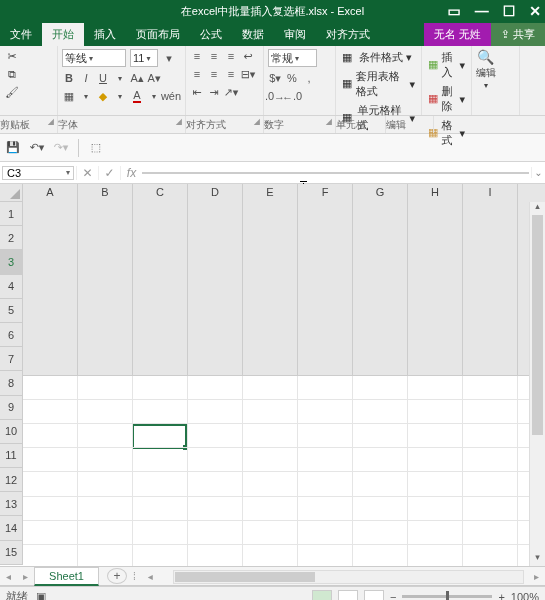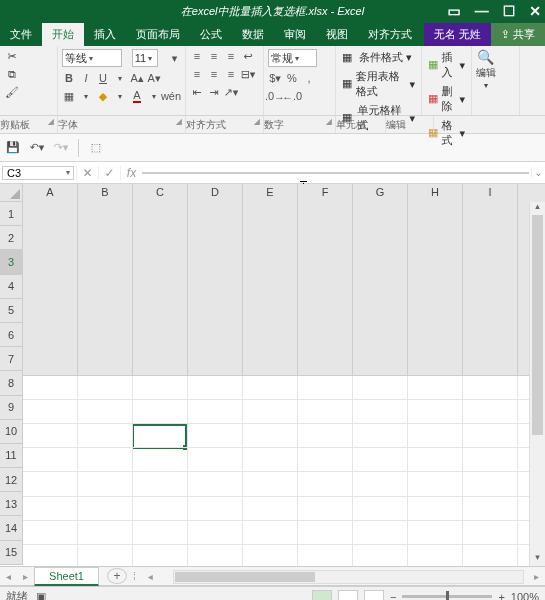--- a/index.html
+++ b/index.html
@@ -1,45 +1,45 @@
 <!DOCTYPE html>
 <html><head>
 <meta charset="utf-8">
 <style>
   * { box-sizing: border-box; margin: 0; padding: 0; font-family: "Microsoft YaHei", sans-serif; }
   body { width: 545px; height: 600px; background: #fff; font-size: 11px; overflow: hidden; position: relative; }
   
   .titlebar { height: 22px; background: #0e6232; color: #fff; display: flex; align-items: center; justify-content: space-between; }
-  .titlebar-center { position: absolute; left: 50%; transform: translateX(-50%); white-space: nowrap; font-style: italic; }
+  .titlebar-center { position: absolute; left: 50%; transform: translateX(-50%); white-space: nowrap; }
   .titlebar-right { display: flex; align-items: center; padding-right: 4px; gap: 14px; }
   .wbtn { color: #fff; font-size: 14px; font-weight: bold; line-height: 1; }
   
   .menubar { height: 24px; background: #0e6232; display: flex; align-items: center; }
   .menuitem { padding: 4px 10px; color: #fff; }
   .menuitem.active { background: #f1f1f1; color: #267c45; }
-  .menuitem.right { margin-left: auto; background: #4c1d95; }
+  .menuitem.right { margin-left: auto; background: #a21caf; }
   .menuitem.share { background: #49854f; }
   .tellme { font-size: 11px; }
   
   .ribbon { height: 70px; background: #f1f1f1; border-bottom: 1px solid #d4d4d4; display: flex; }
   .ribbon-labels { height: 18px; background: #f1f1f1; border-bottom: 1px solid #d4d4d4; display: flex; font-size: 10px; color: #666; }
   .rlab { text-align: left; border-right: 1px solid #e0e0e0; line-height: 18px; position: relative; }
   .rlab-arrow { position: absolute; right: 3px; bottom: 2px; font-size: 8px; color: #999; }
   
   .group { border-right: 1px solid #e0e0e0; padding: 3px 4px; display: flex; gap: 4px; }
   
   .paste-big { display: flex; flex-direction: column; align-items: center; justify-content: center; gap: 2px; font-size: 10px; color: #444; }
   .paste-icon { width: 24px; height: 26px; background: linear-gradient(#ffd97a,#ffb13d); border: 1px solid #c98b1f; border-radius: 2px; position: relative; }
   .paste-icon::before { content:""; position:absolute; left:3px; top:-3px; width:16px; height:6px; background:#ccc; border:1px solid #888; border-radius:2px;}
   
   .vcol { display: flex; flex-direction: column; gap: 4px; }
   .smallbtn { width: 16px; height: 14px; display: inline-flex; align-items: center; justify-content: center; color: #444; font-size: 11px;}
   .row3 { display: flex; gap: 3px; align-items: center; }
   
-  .fontbox { display: flex; gap: 10px; align-items: center; }
+  .fontbox { display: flex; gap: 4px; align-items: center; }
   .combo { height: 18px; border: 1px solid #bbb; background: #fff; display: flex; align-items: center; padding: 0 2px; font-size: 11px; color:#333;}
   .combo-arrow { font-size: 8px; color: #555; margin-left: 2px;}
   
   .icn { width: 14px; height: 14px; display: inline-flex; align-items:center; justify-content:center; font-size:11px; color:#555;}
   
   .ribbtn { display:flex; align-items:center; gap:3px; font-size:11px; color:#333; padding: 1px 2px;}
   .ribbtn svg, .ribbtn .ico { width:14px; height:14px;}
   
   .editcol { display:flex; flex-direction:column; align-items:center; gap:1px; font-size:10px; color:#444;}
   .editcol .ico { font-size: 14px;}
@@ -105,21 +105,20 @@
 </div>
 
 <div class="menubar">
   <div class="menuitem">文件</div>
   <div class="menuitem active">开始</div>
   <div class="menuitem">插入</div>
   <div class="menuitem">页面布局</div>
   <div class="menuitem">公式</div>
   <div class="menuitem">数据</div>
   <div class="menuitem">审阅</div>
-  <div class="menuitem">视图</div>
   <div class="menuitem">对齐方式</div>
   <div class="menuitem right">无名 无姓</div>
   <div class="menuitem share">⇪ <span>共享</span></div>
 </div>
 
 <div class="ribbon">
 
   <div class="group" style="width:58px">
     <div class="vcol">
       <span class="smallbtn">✂</span>

